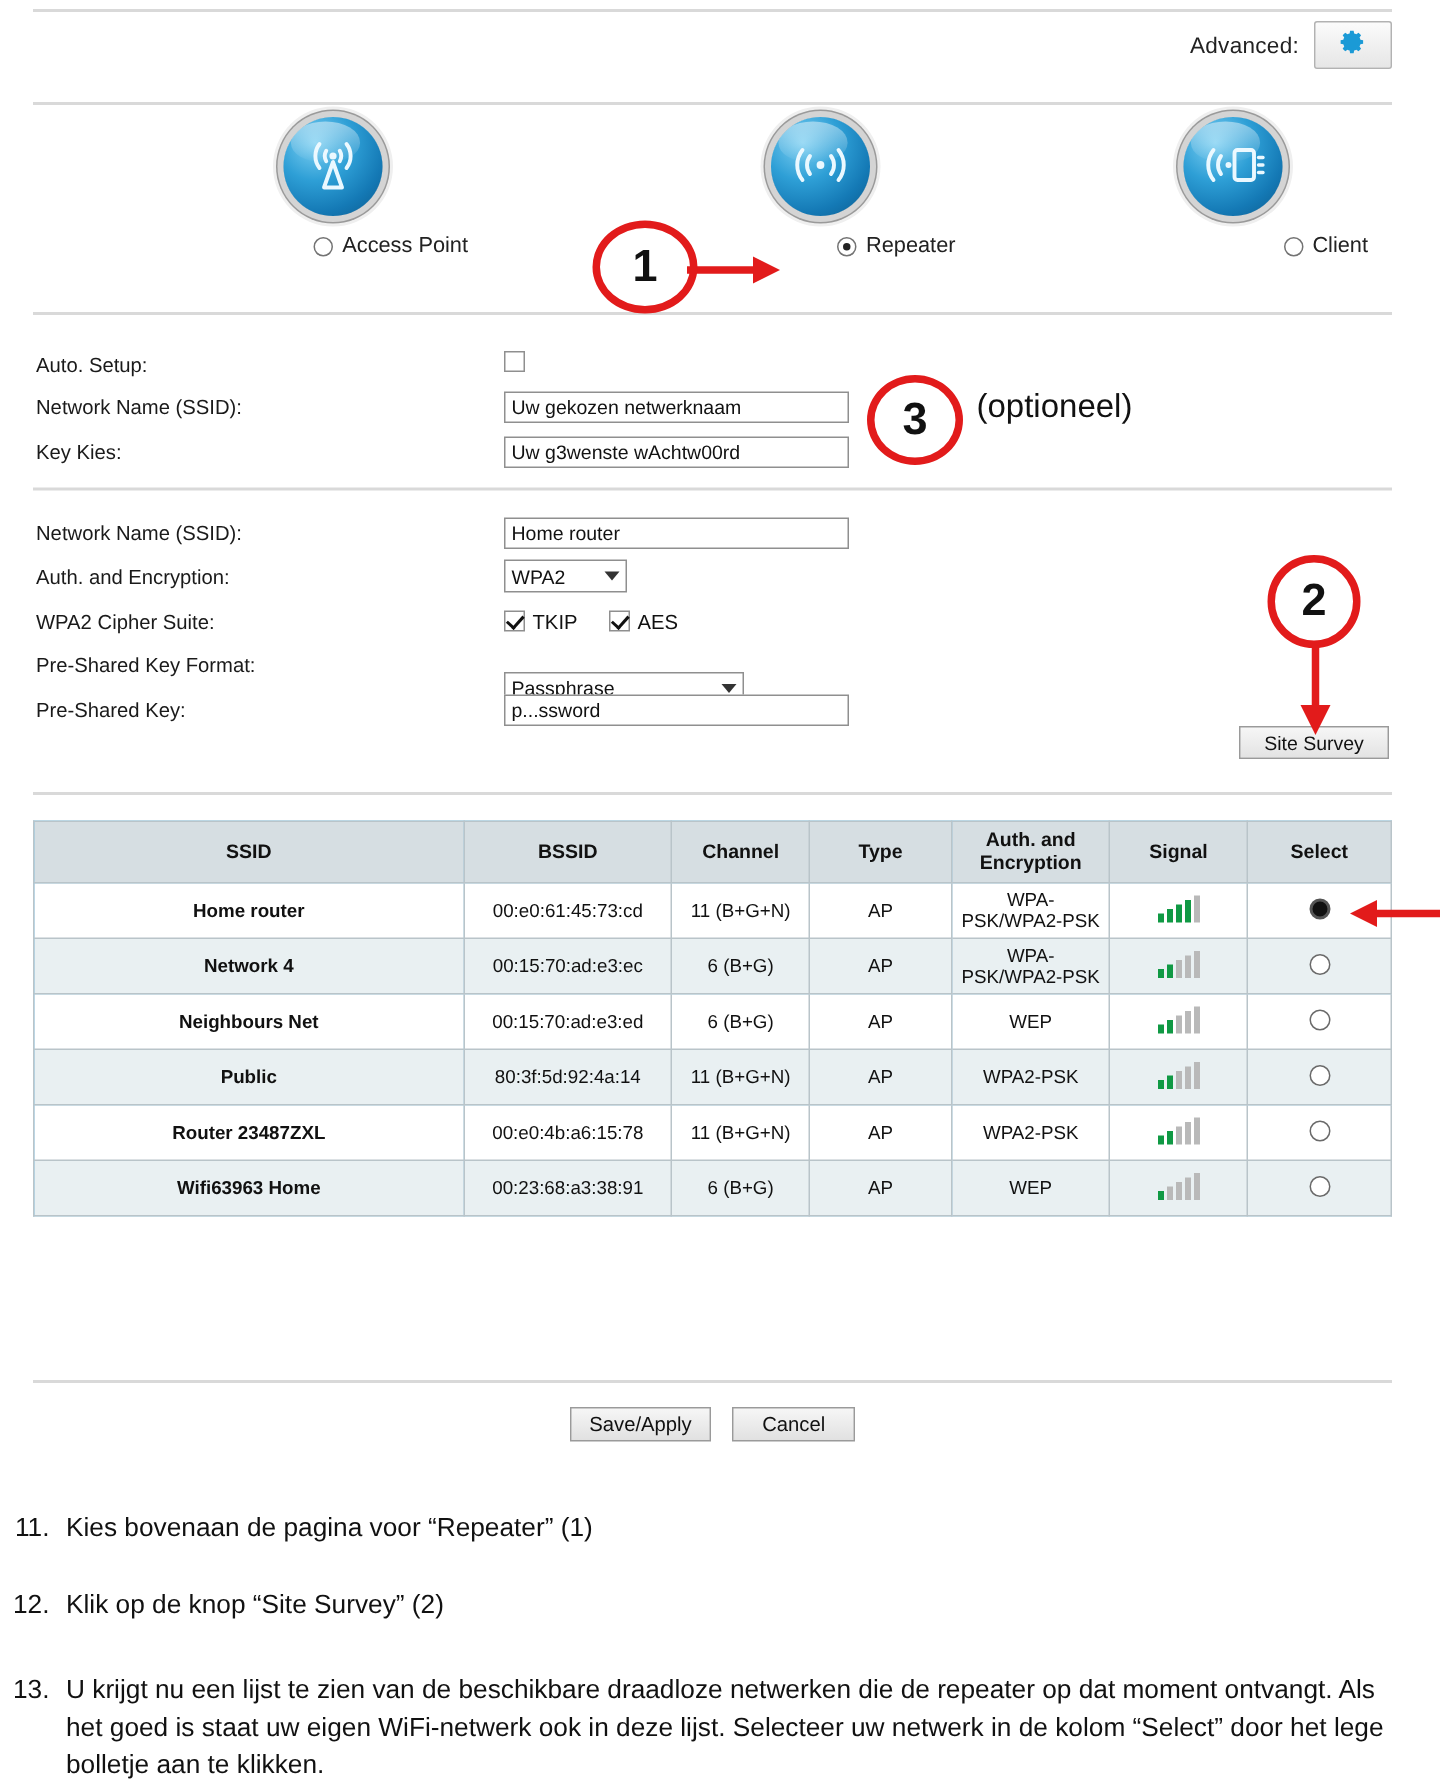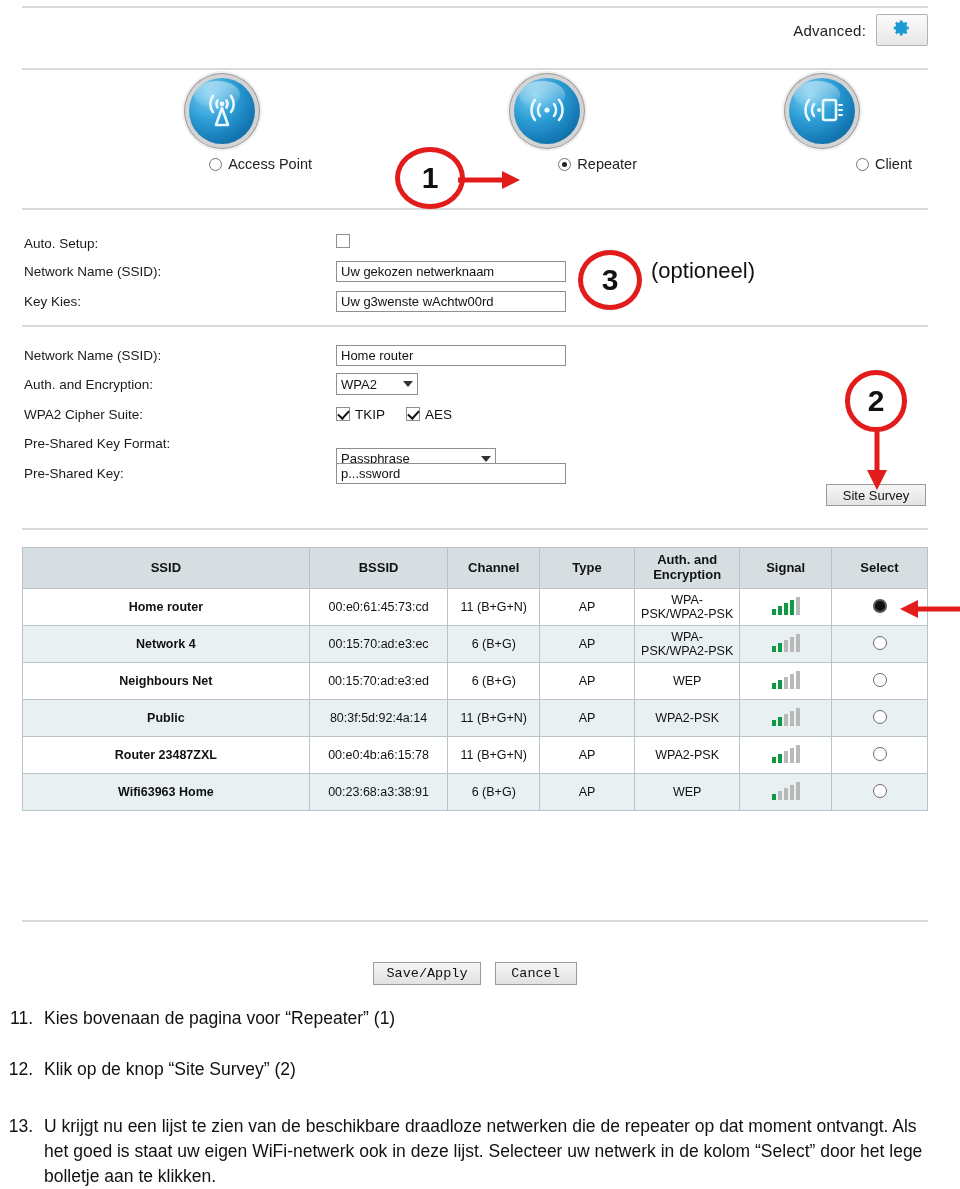--- a/index.html
+++ b/index.html
@@ -255,22 +255,21 @@
     display: flex; justify-content: center; gap: 14px;
   }
   .btn {
     min-width: 82px; height: 23px;
     padding: 0 12px;
     background: linear-gradient(#f6f6f6, #e1e1e1);
     border: 1px solid #9a9a9a;
     font-size: 13.5px; color: #111;
     display: flex; align-items: center; justify-content: center;
     cursor: pointer;
-    font-family: Liberation Mono, monospace;
-    margin-top: 24px;
+    font-family: Liberation Sans, sans-serif;
   }
 
   
   .anno {
     position: absolute;
     font-weight: bold;
     color: #111;
     display: flex; align-items: center; justify-content: center;
     z-index: 9;
   }

